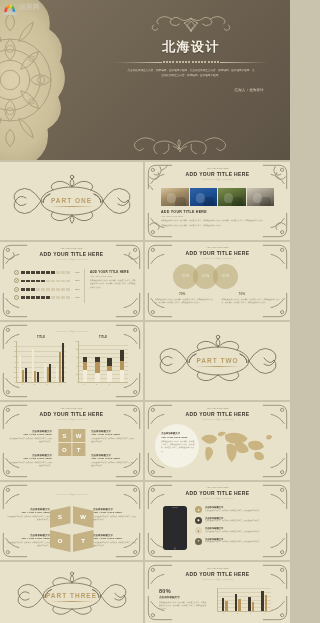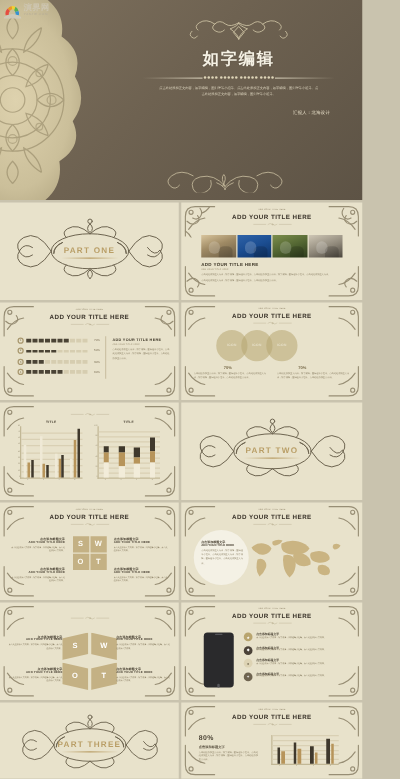--- a/index.html
+++ b/index.html
@@ -368,21 +368,21 @@
             <path d="M60 10 q-14-10-26-2 q-9 6-2 12"></path>
             <path d="M22 22 q-6 6 0 10 q5 4 9-2"></path>
             <path d="M178 22 q6 6 0 10 q-5 4-9-2"></path>
             <path d="M86 18 q14 10 14 18 q0-8 14-18"></path>
             <path d="M86 18 q14-6 14-10 q0 4 14 10"></path>
           </g>
           <path d="M100 14 l9 10 l-9 11 l-9-11 z" fill="none" stroke="#d9cfae" stroke-width="1.5"></path>
         </svg>
       </div>
 
-      <div class="main-title">如字编辑</div>
+      <div class="main-title">北海设计</div>
 
       <div class="divider-dots">
         <span class="line"></span>
         <span class="beads">
           <i></i>
             <i></i>
             <i></i>
             <i></i>
             <i></i>
             <i></i>

